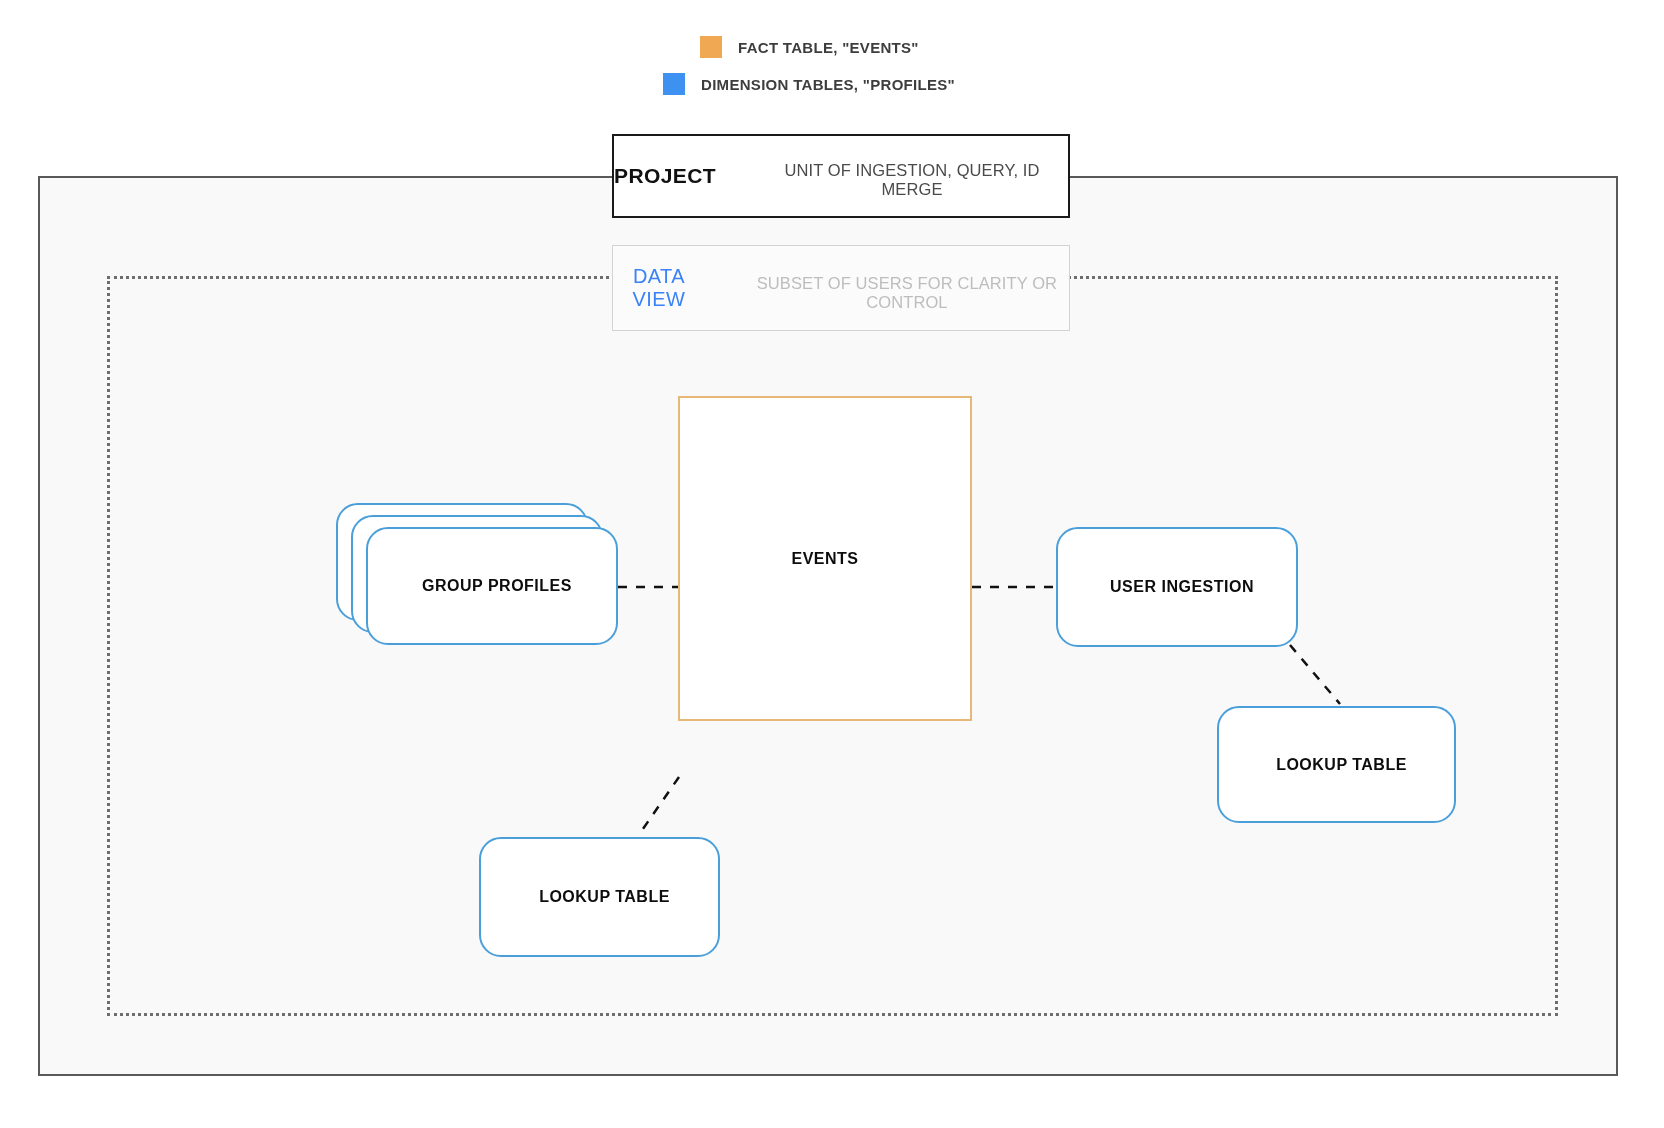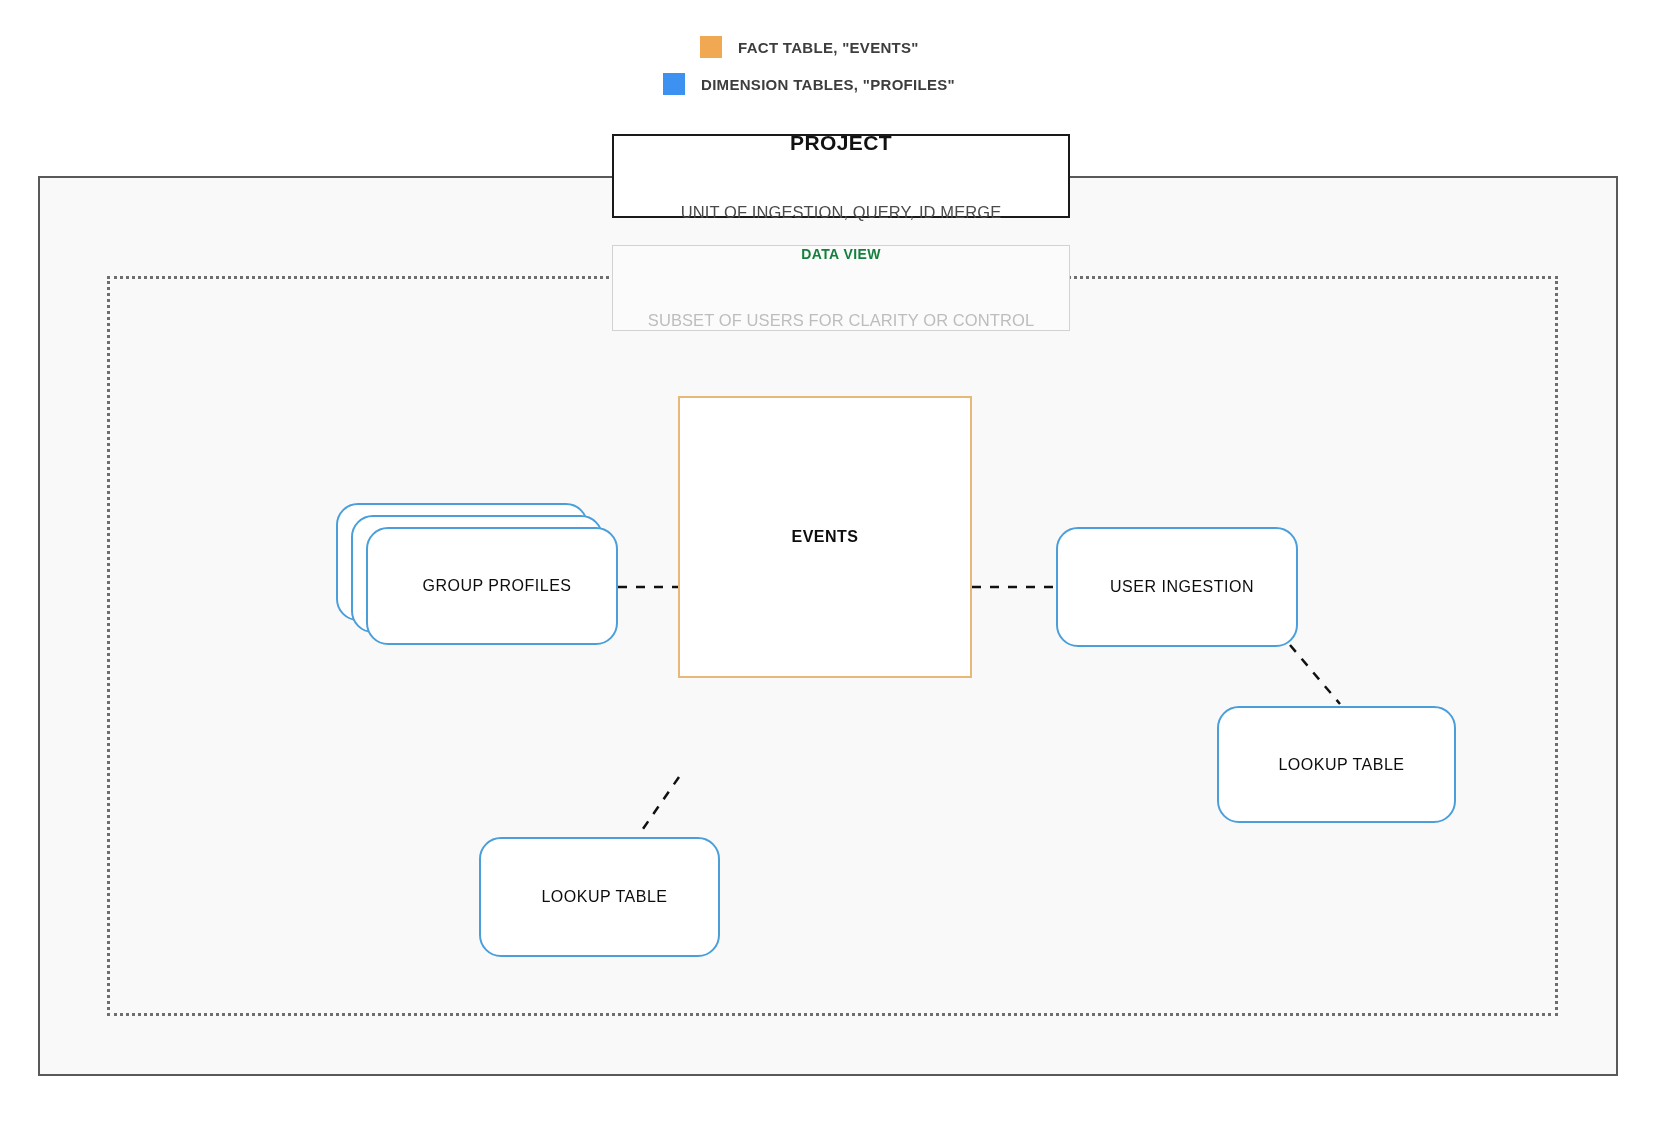--- a/index.html
+++ b/index.html
@@ -64,21 +64,21 @@
     box-sizing: border-box;
   }
 
   
   .header-box {
     position: absolute;
     box-sizing: border-box;
     background: #ffffff;
     text-align: center;
     display: flex;
-    flex-direction: column;
+    flex-direction: row;
     align-items: center;
     justify-content: center;
     gap: 40px;
   }
   #project-box {
     left: 612px;
     top: 134px;
     width: 458px;
     height: 84px;
     border: 2.5px solid #1a1a1a;
@@ -97,39 +97,39 @@
   }
   #dataview-box {
     left: 612px;
     top: 245px;
     width: 458px;
     height: 86px;
     border: 1.5px solid #d2d2d2;
     background: #fbfbfb;
   }
   #dataview-box .hb-title {
-    font-size: 14px;
-    font-weight: bold;
-    color: #15803d;
+    font-size: 20px;
+    font-weight: normal;
+    color: #3b82f6;
     letter-spacing: 0.4px;
   }
   #dataview-box .hb-sub {
     font-size: 16.5px;
     color: #bdbdbd;
     margin-top: 9px;
     letter-spacing: 0.1px;
   }
 
   
   #events-box {
     position: absolute;
     left: 678px;
     top: 396px;
     width: 294px;
-    height: 282px;
+    height: 325px;
     box-sizing: border-box;
     background: #ffffff;
     border: 2px solid #e8b878;
     display: flex;
     align-items: center;
     justify-content: center;
   }
   #events-box .node-label {
     font-size: 16px;
     font-weight: bold;
@@ -143,21 +143,21 @@
     box-sizing: border-box;
     background: #ffffff;
     border: 2.5px solid #4a9fdb;
     border-radius: 22px;
     display: flex;
     align-items: center;
     justify-content: center;
   }
   .dim-card .node-label {
     font-size: 16px;
-    font-weight: normal;
+    font-weight: bold;
     color: #0d0d0d;
     letter-spacing: 0.5px;
     margin-left: 10px;
   }
 
   
   #group-stack {
     position: absolute;
     left: 336px;
     top: 503px;

